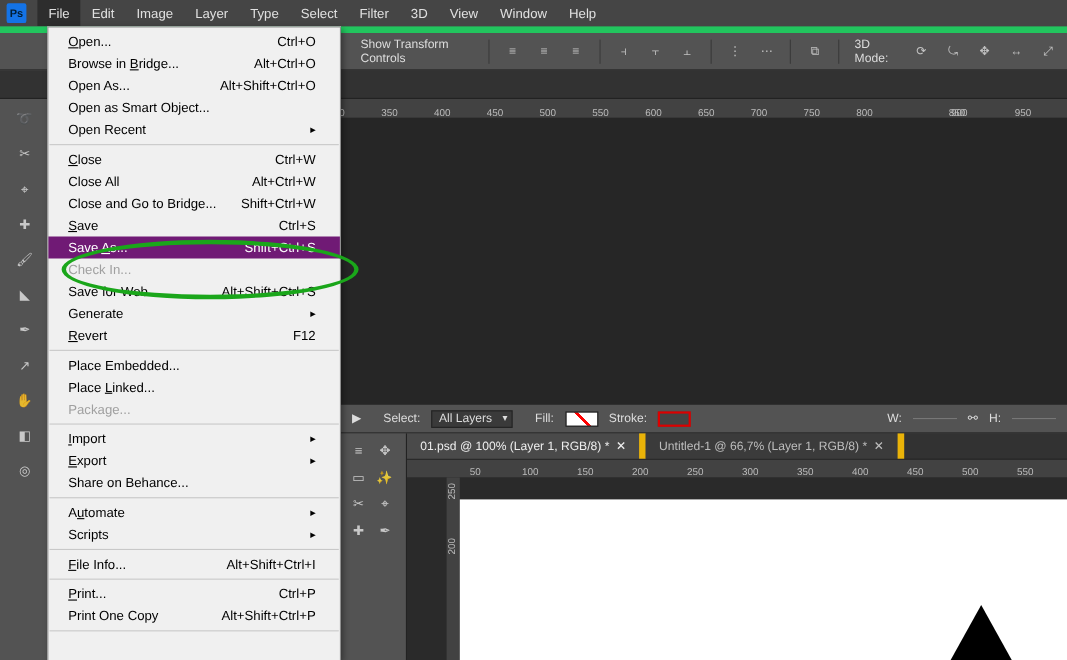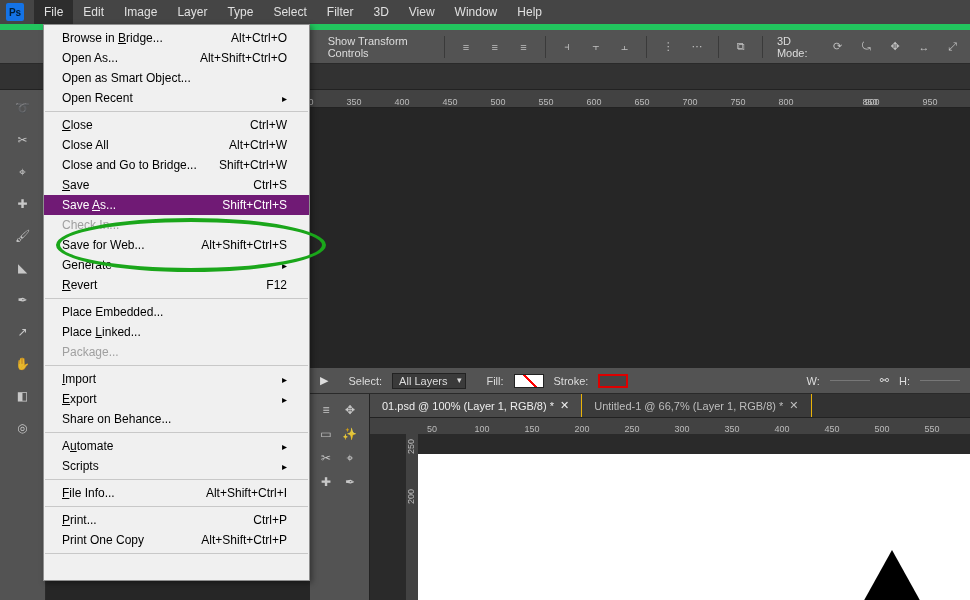--- a/index.html
+++ b/index.html
@@ -32,21 +32,21 @@
   
   
   .lower-panel { position:absolute; top:368px; bottom:0; left:310px; right:0; background:#3a3a3a;}
   .lower-panel .opts2 { height:26px; background:#535353; display:flex; align-items:center; gap:10px; padding:0 10px; font-size:11px; color:#ddd; border-bottom:1px solid #2a2a2a;}
   .lower-panel .opts2 .dd { background:#3a3a3a; padding:1px 18px 1px 6px; border:1px solid #222; position:relative;}
   .lower-panel .opts2 .dd::after { content:"▾"; position:absolute; right:4px; top:1px; font-size:9px;}
   .lower-panel .swatch { width:30px; height:14px; border:1px solid #222;}
   .lower-panel .swatch.fill { background:linear-gradient(45deg,#fff 48%, #f00 48% 56%, #fff 56%);}
   .lower-panel .swatch.stroke { border:2px solid #d00; background:#444;}
   .lower-panel .tabs2 { height:24px; display:flex; align-items:center; padding-left:60px; background:#323232; border-bottom:1px solid #222;}
-  .lower-panel .tabs2 .tab { padding:0 12px; height:100%; display:flex; align-items:center; gap:6px; color:#bdbdbd; font-size:11px; background:#3b3b3b; border-right:1px solid #eab308;}
+  .lower-panel .tabs2 .tab { padding:0 12px; height:100%; display:flex; align-items:center; gap:6px; color:#bdbdbd; font-size:11px; background:#3b3b3b; border-right:6px solid #eab308;}
   .lower-panel .tabs2 .tab.active { background:#4a4a4a; color:#eee;}
   .lower-panel .ruler2 { height:16px; background:#424242; margin-left:60px; position:relative;}
   .lower-panel .ruler2 .tick { position:absolute; bottom:0; font-size:9px; color:#bbb; transform:translateX(-50%);}
   .lower-panel .left2 { position:absolute; left:0; top:26px; width:60px; bottom:0; background:#535353; border-right:1px solid #222; display:flex; flex-wrap:wrap; align-content:flex-start; padding:4px;}
   .lower-panel .left2 .t2 { width:24px; height:24px; display:flex; align-items:center; justify-content:center; color:#ddd; opacity:.85;}
   .lower-panel .canvas2 { position:absolute; left:60px; right:0; top:66px; bottom:0; background:#2a2a2a;}
   .lower-panel .canvas2 .paper { position:absolute; left:48px; top:20px; right:0px; bottom:0; background:#fff;}
   .lower-panel .triangle { position:absolute; right:28px; bottom:-40px; width:0; height:0; border-left:50px solid transparent; border-right:50px solid transparent; border-bottom:90px solid #000;}
   .lower-panel .vruler { position:absolute; left:36px; top:0; width:12px; bottom:0; background:#424242; font-size:9px; color:#bbb;}
   .lower-panel .vruler span { position:absolute; left:0; transform: rotate(-90deg); transform-origin:left top;}
@@ -137,20 +137,24 @@
     <div class="tick" style="left: 740px;">800</div>
     <div class="tick" style="left: 788px; margin-left: 36px;">850</div>
     <div class="tick" style="left: 826px;">900</div>
     <div class="tick" style="left: 884px;">950</div>
   </div>
 
 <div class="canvas-area"></div>
 
 <div class="dropdown" id="fileMenu">
     <div class="item">
+      <span><span class="u">O</span>pen...</span>
+      <span>Ctrl+O</span>
+    </div>
+    <div class="item">
       <span>Browse in <span class="u">B</span>ridge...</span>
       <span>Alt+Ctrl+O</span>
     </div>
     <div class="item">
       <span>Open As...</span>
       <span>Alt+Shift+Ctrl+O</span>
     </div>
     <div class="item">
       <span>Open as Smart Object...</span>
     </div>

